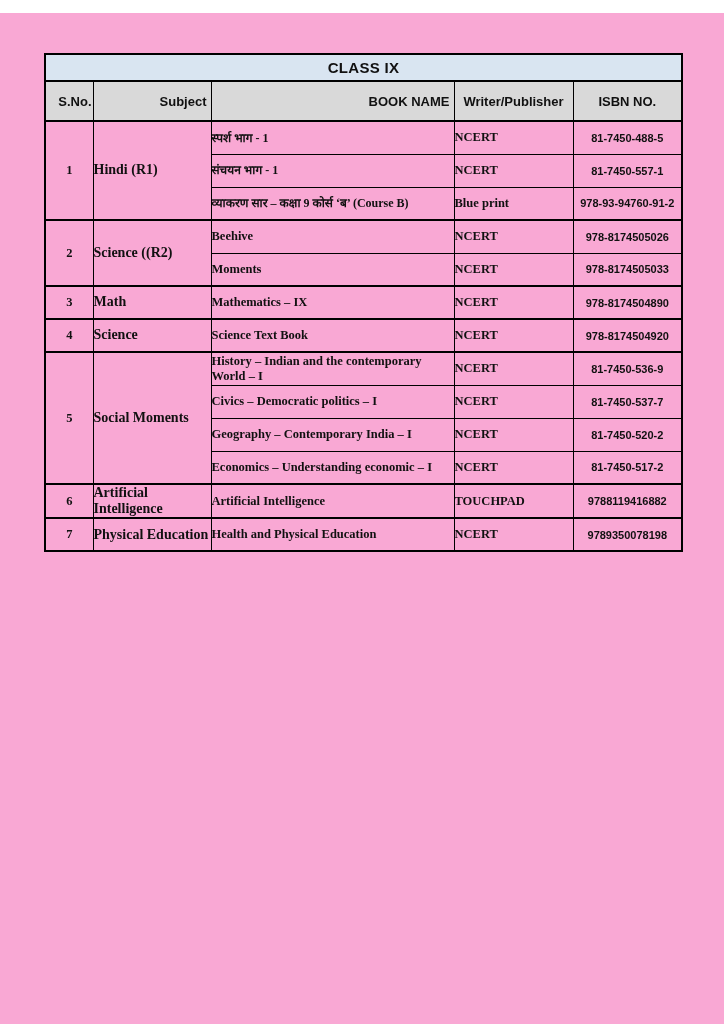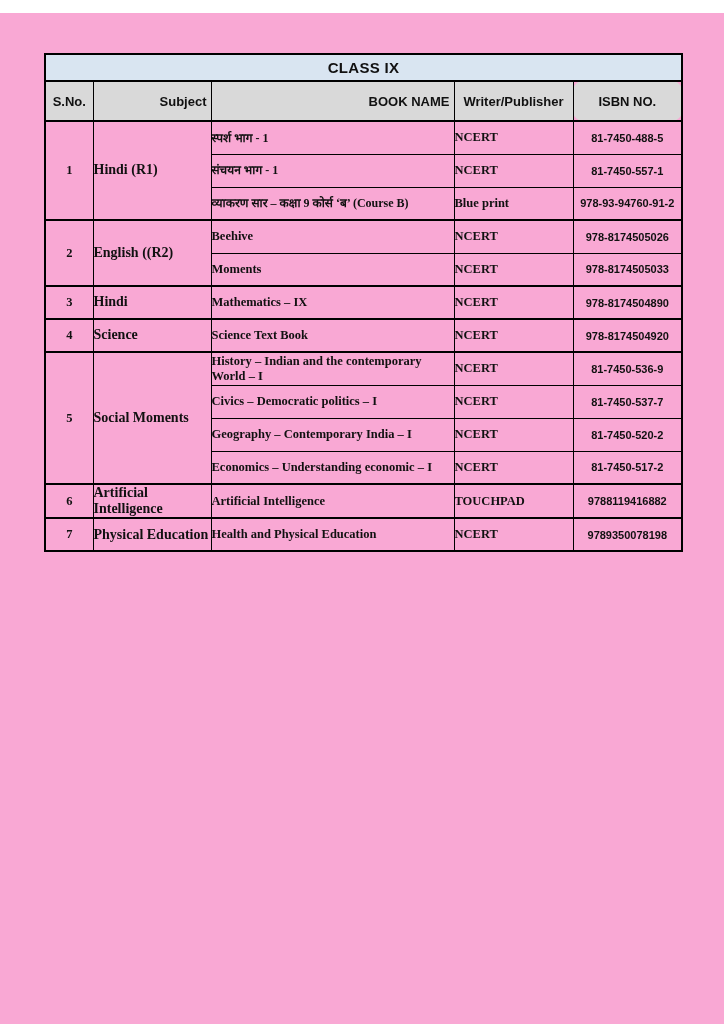--- a/index.html
+++ b/index.html
@@ -42,24 +42,24 @@
   tr.header-row th{
     background:var(--header-bg);
     height:22px;
     font-family:"Liberation Sans", sans-serif;
     font-weight:bold;
     font-size:13px;
     text-align:right;
     padding:0 4px 0 6px;
     border-bottom:1px solid var(--border);
   }
-  tr.header-row th.c0{text-align:center;padding:1px;}
+  tr.header-row th.c0{padding:1px;}
   tr.header-row th.c2{padding-left:28px;}
   tr.header-row th.c3{text-align:center;padding:8px;}
-  tr.header-row th.c4{text-align:center;padding:0;border-radius:10px;}
+  tr.header-row th.c4{text-align:center;padding:0;}
   tbody tr.book-row{height:33px;}
   tr.group-start td{border-top:2px solid var(--border);}
   td.sno{
     text-align:center;
     font-weight:bold;
     font-size:12.5px;
   }
   td.subject{
     font-weight:bold;
     font-size:14px;
@@ -123,33 +123,33 @@
           <td class="writer">NCERT</td>
           <td class="isbn">81-7450-557-1</td>
         </tr>
         <tr class="book-row">
           <td class="book dev-sm">व्याकरण सार – कक्षा 9  कोर्स ‘ब’ (Course B)</td>
           <td class="writer">Blue print</td>
           <td class="isbn">978-93-94760-91-2</td>
         </tr>
         <tr class="book-row group-start">
           <td class="sno" rowspan="2">2</td>
-          <td class="subject" rowspan="2">English ((R2)</td>
+          <td class="subject" rowspan="2">Science ((R2)</td>
           <td class="book">Beehive</td>
           <td class="writer">NCERT</td>
           <td class="isbn">978-8174505026</td>
         </tr>
         <tr class="book-row">
           <td class="book">Moments</td>
           <td class="writer">NCERT</td>
           <td class="isbn">978-8174505033</td>
         </tr>
         <tr class="book-row group-start">
           <td class="sno">3</td>
-          <td class="subject">Hindi</td>
+          <td class="subject">Math</td>
           <td class="book">Mathematics – IX</td>
           <td class="writer">NCERT</td>
           <td class="isbn">978-8174504890</td>
         </tr>
         <tr class="book-row group-start">
           <td class="sno">4</td>
           <td class="subject">Science</td>
           <td class="book">Science Text Book</td>
           <td class="writer">NCERT</td>
           <td class="isbn">978-8174504920</td>

